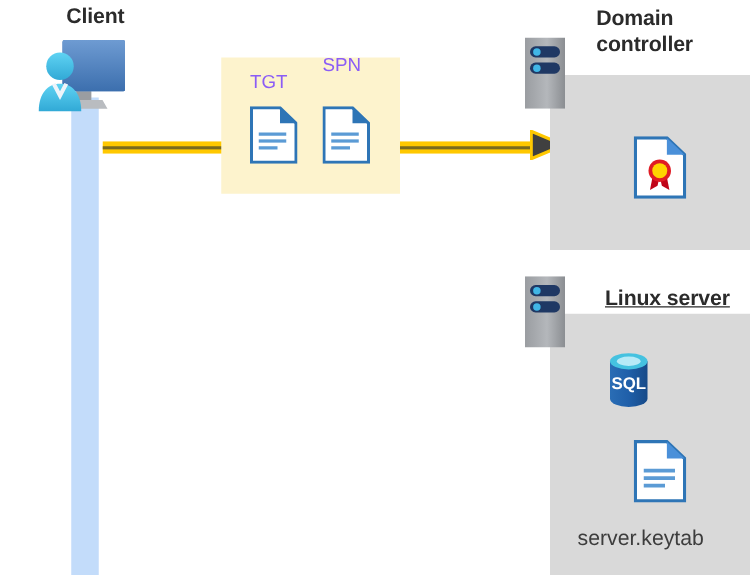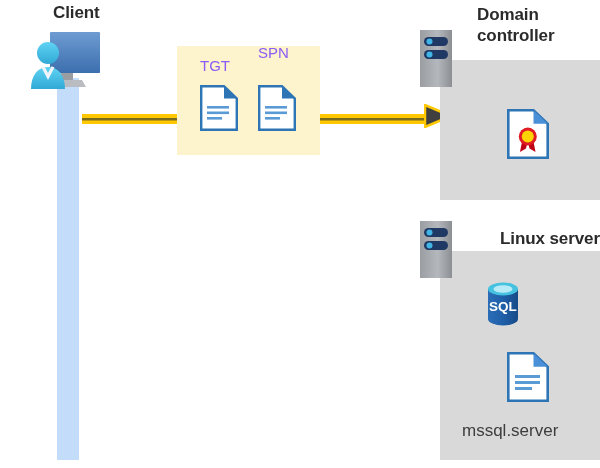--- a/index.html
+++ b/index.html
@@ -13,21 +13,21 @@
   
   .abs{position:absolute;}
 
   
   .title{
     font-weight:bold;color:#2b2b2b;font-size:17px;line-height:21px;
     letter-spacing:-0.1px;white-space:pre-line;
   }
   .title-client{left:33px;top:2px;}
   .title-dc{left:457px;top:4px;}
-  .title-linux{left:480px;top:228px;}
+  .title-linux{left:464px;top:228px;text-decoration:underline;}
 
   
   .lifeline{
     left:37px;top:78px;width:22px;height:382px;
     background:#c3dcfa;
   }
 
   
   .client-icon{left:8px;top:27px;width:82px;height:66px;}
 
@@ -212,15 +212,15 @@
   <div class="abs keytab-icon">
     <svg width="42" height="50" viewBox="0 0 42 50">
       <path d="M1.3 1.3 H26.5 L40.7 14.8 V48.7 H1.3 Z" fill="#ffffff" stroke="#2e75b6" stroke-width="2.6"></path>
       <path d="M26.5 1.3 L40.7 14.8 H26.5 Z" fill="#4a90d9"></path>
       <rect x="8" y="23" width="25" height="3" fill="#5b9bd5"></rect>
       <rect x="8" y="29" width="25" height="3" fill="#5b9bd5"></rect>
       <rect x="8" y="35" width="17" height="3" fill="#5b9bd5"></rect>
     </svg>
   </div>
 
-  <div class="abs keytab-label">mssql.server</div>
+  <div class="abs keytab-label">server.keytab</div>
 
 </div>
 
 </body></html>

